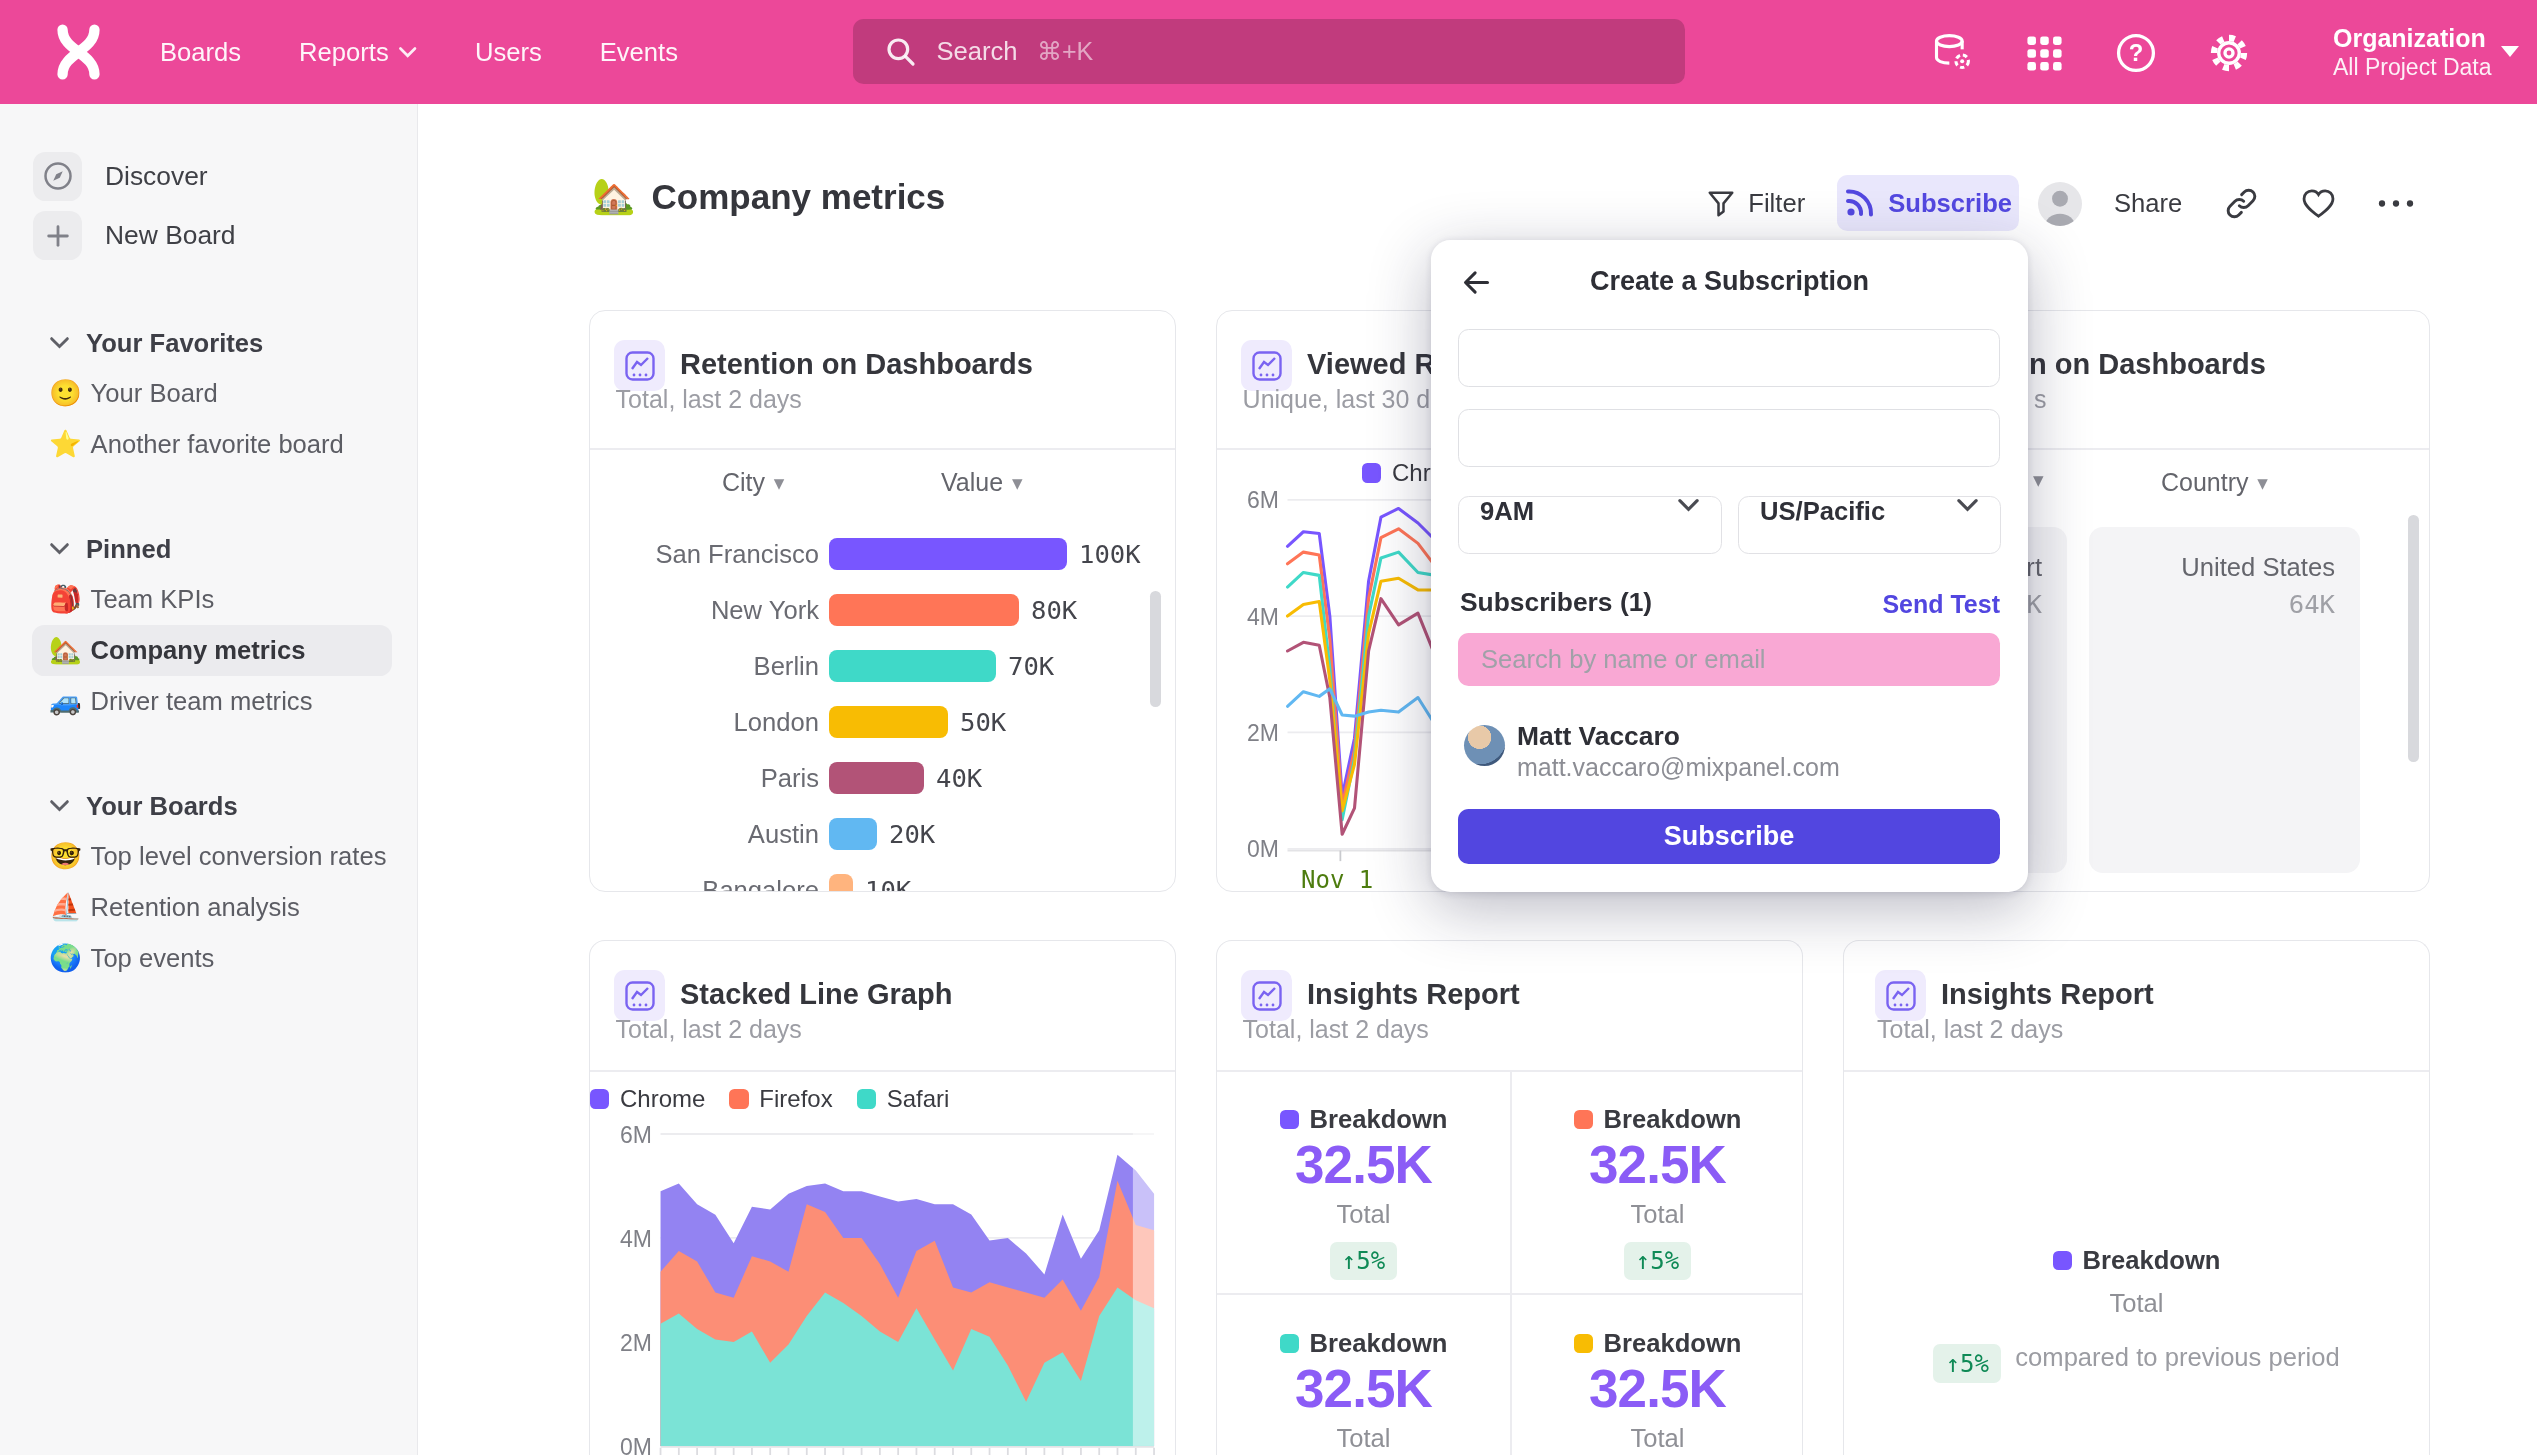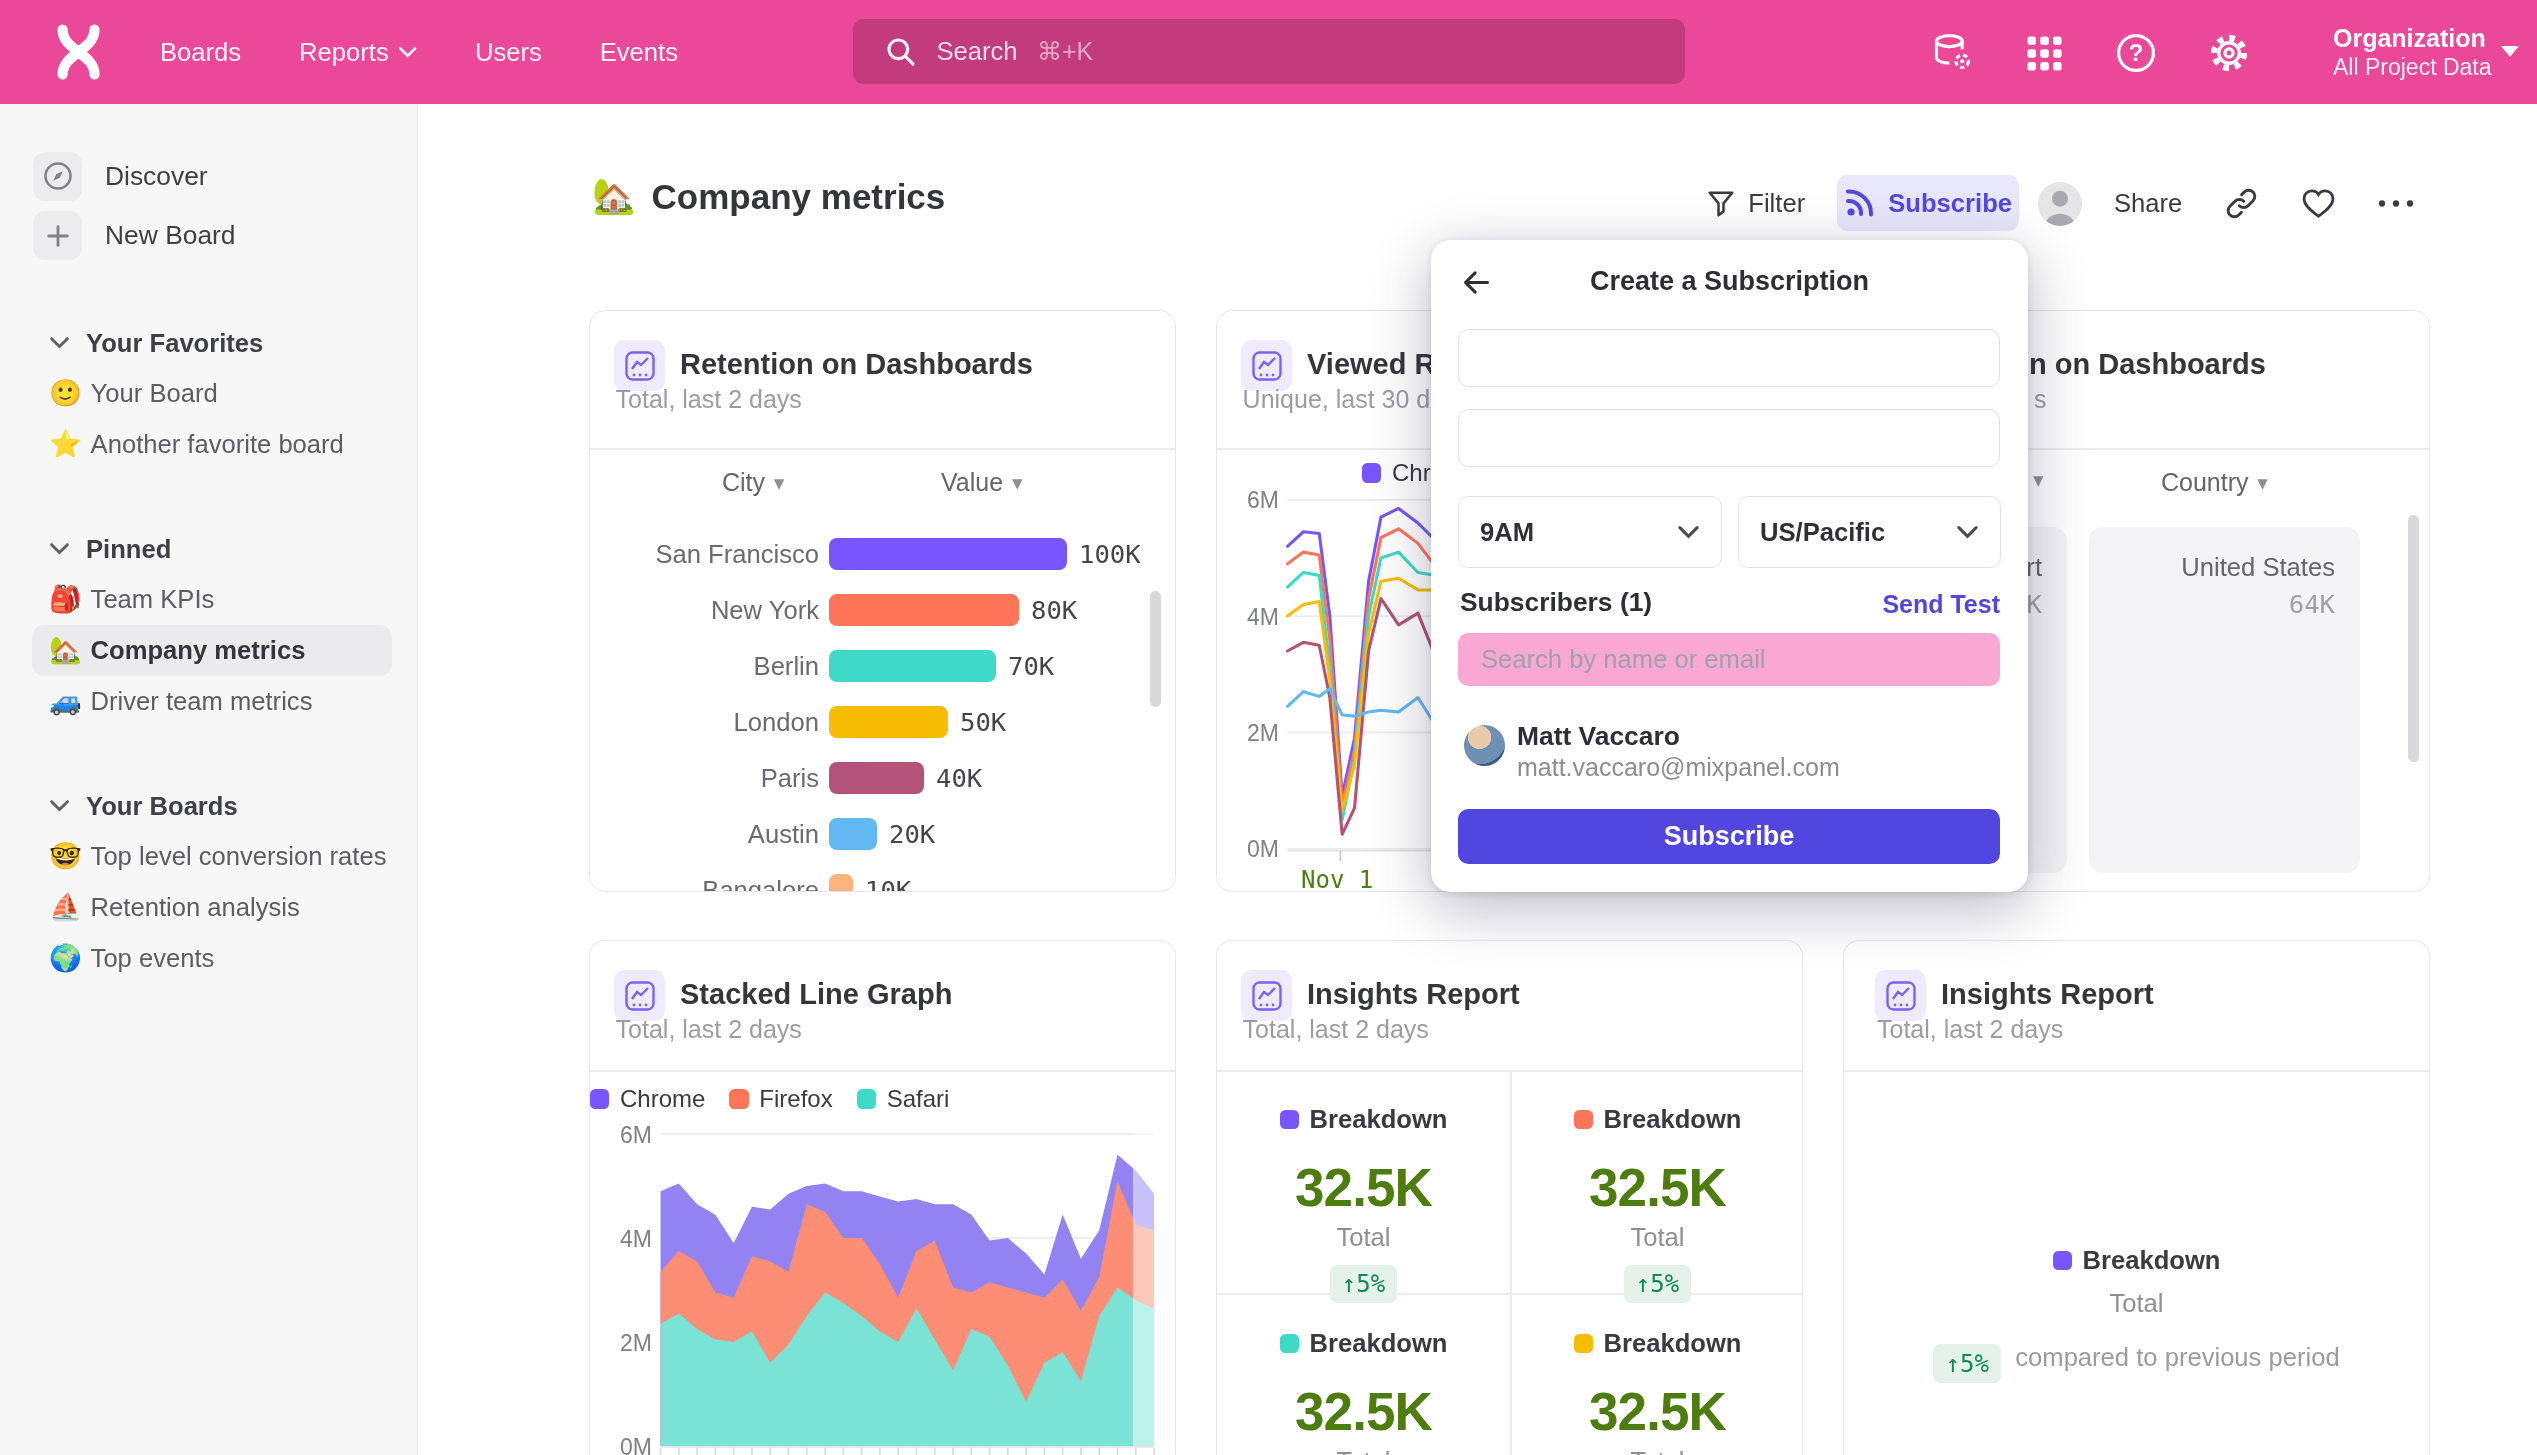--- a/index.html
+++ b/index.html
@@ -69,32 +69,32 @@
   .legend-sq { width:19.4px; height:19.4px; border-radius:5.3px; }
 
   
   .gcell { position:absolute; background:#f4f4f6; border-radius:14px; }
   .gcell .t1 { position:absolute; right:25px; top:26.4px; font-size:25.6px; color:#65666d; white-space:nowrap; }
   .gcell .t2 { position:absolute; right:25px; top:62px; font-size:25.6px; color:#9fa0a6; }
 
   
   .metric { position:absolute; display:flex; flex-direction:column; align-items:center; }
   .metric .mlabel { display:flex; align-items:center; gap:10.6px; font-size:25.6px; font-weight:700; color:#3a3b41; }
-  .metric .mval { font-size:53px; font-weight:700; color:#4d7c0f; margin-top:23px; letter-spacing:-0.9px; }
+  .metric .mval { font-size:53px; font-weight:700; color:#8b5cf6; margin-top:0; letter-spacing:-0.9px; }
   .metric .msub { font-size:25.6px; color:#8f9096; margin-top:5.3px; }
   .badge { display:inline-flex; align-items:center; justify-content:center; background:#e4f2ea; color:#0f8a56; font-family:"DejaVu Sans Mono",monospace; font-size:24px; border-radius:7px; padding:5.3px 12.3px; }
   .metric .badge { margin-top:12.3px; }
   .grid-div { position:absolute; background:#ececf0; }
 
   
   .modal { position:absolute; left:1431px; top:240px; width:597px; height:652px; background:#fff; border-radius:19.4px; box-shadow:0 16px 62px rgba(25,25,60,.30), 0 1.8px 7px rgba(25,25,60,.12); z-index:10; }
   .modal-title { position:absolute; left:0; right:0; top:26.4px; text-align:center; font-size:27px; font-weight:700; color:#2e2f36; }
   .back-btn { position:absolute; left:26.4px; top:23px; width:39px; height:39px; display:flex; align-items:center; justify-content:center; cursor:pointer; }
   .seg { position:absolute; left:27px; width:542px; border:1.8px solid #dfe0e4; border-radius:10.6px; display:flex; overflow:hidden; background:#fff; }
-  .selectbox { position:absolute; height:72px; border:1.8px solid #e1e1e5; border-radius:10.6px; display:flex; align-items:center; justify-content:space-between; padding:0 21px; font-size:25.6px; font-weight:600; color:#2f3038; cursor:pointer; background:#fff;gap:28px; }
+  .selectbox { position:absolute; height:58px; border:1.8px solid #e1e1e5; border-radius:10.6px; display:flex; justify-content:space-between; padding:0 21px; font-size:25.6px; font-weight:600; color:#2f3038; cursor:pointer; background:#fff;gap:28px; }
   .subs-label { position:absolute; left:29px; top:589px; font-size:26.4px; font-weight:700; color:#2e2f36; }
   .sendtest { position:absolute; right:28px; top:591px; font-size:25px; font-weight:600; color:#5246e0; cursor:pointer; }
   .subs-search { position:absolute; left:27px; top:393px; width:542px; height:53px; background:#f9a8d4; border:none; border-radius:10.6px; padding:0 23px; font-size:25.6px; color:#3a3b41; font-family:"Liberation Sans",sans-serif; }
   .subs-search::placeholder { color:#a0a1a8; }
   .sub-avatar { position:absolute; left:33px; top:485px; width:41px; height:41px; border-radius:50%;
       background: radial-gradient(circle at 38% 30%, #e8c9a8 0 30%, #6e90b5 31% 70%, #3f597c 71%); }
   .sub-name { position:absolute; left:86px; top:481px; font-size:26.4px; font-weight:700; color:#2e2f36; }
   .sub-email { position:absolute; left:86px; top:513px; font-size:25px; color:#8c8d94; }
   .modal-btn { position:absolute; left:27px; top:569px; width:542px; height:55px; background:#5246e0; border-radius:10.6px; display:flex; align-items:center; justify-content:center; color:#fff; font-size:27px; font-weight:700; cursor:pointer; }
 </style>

